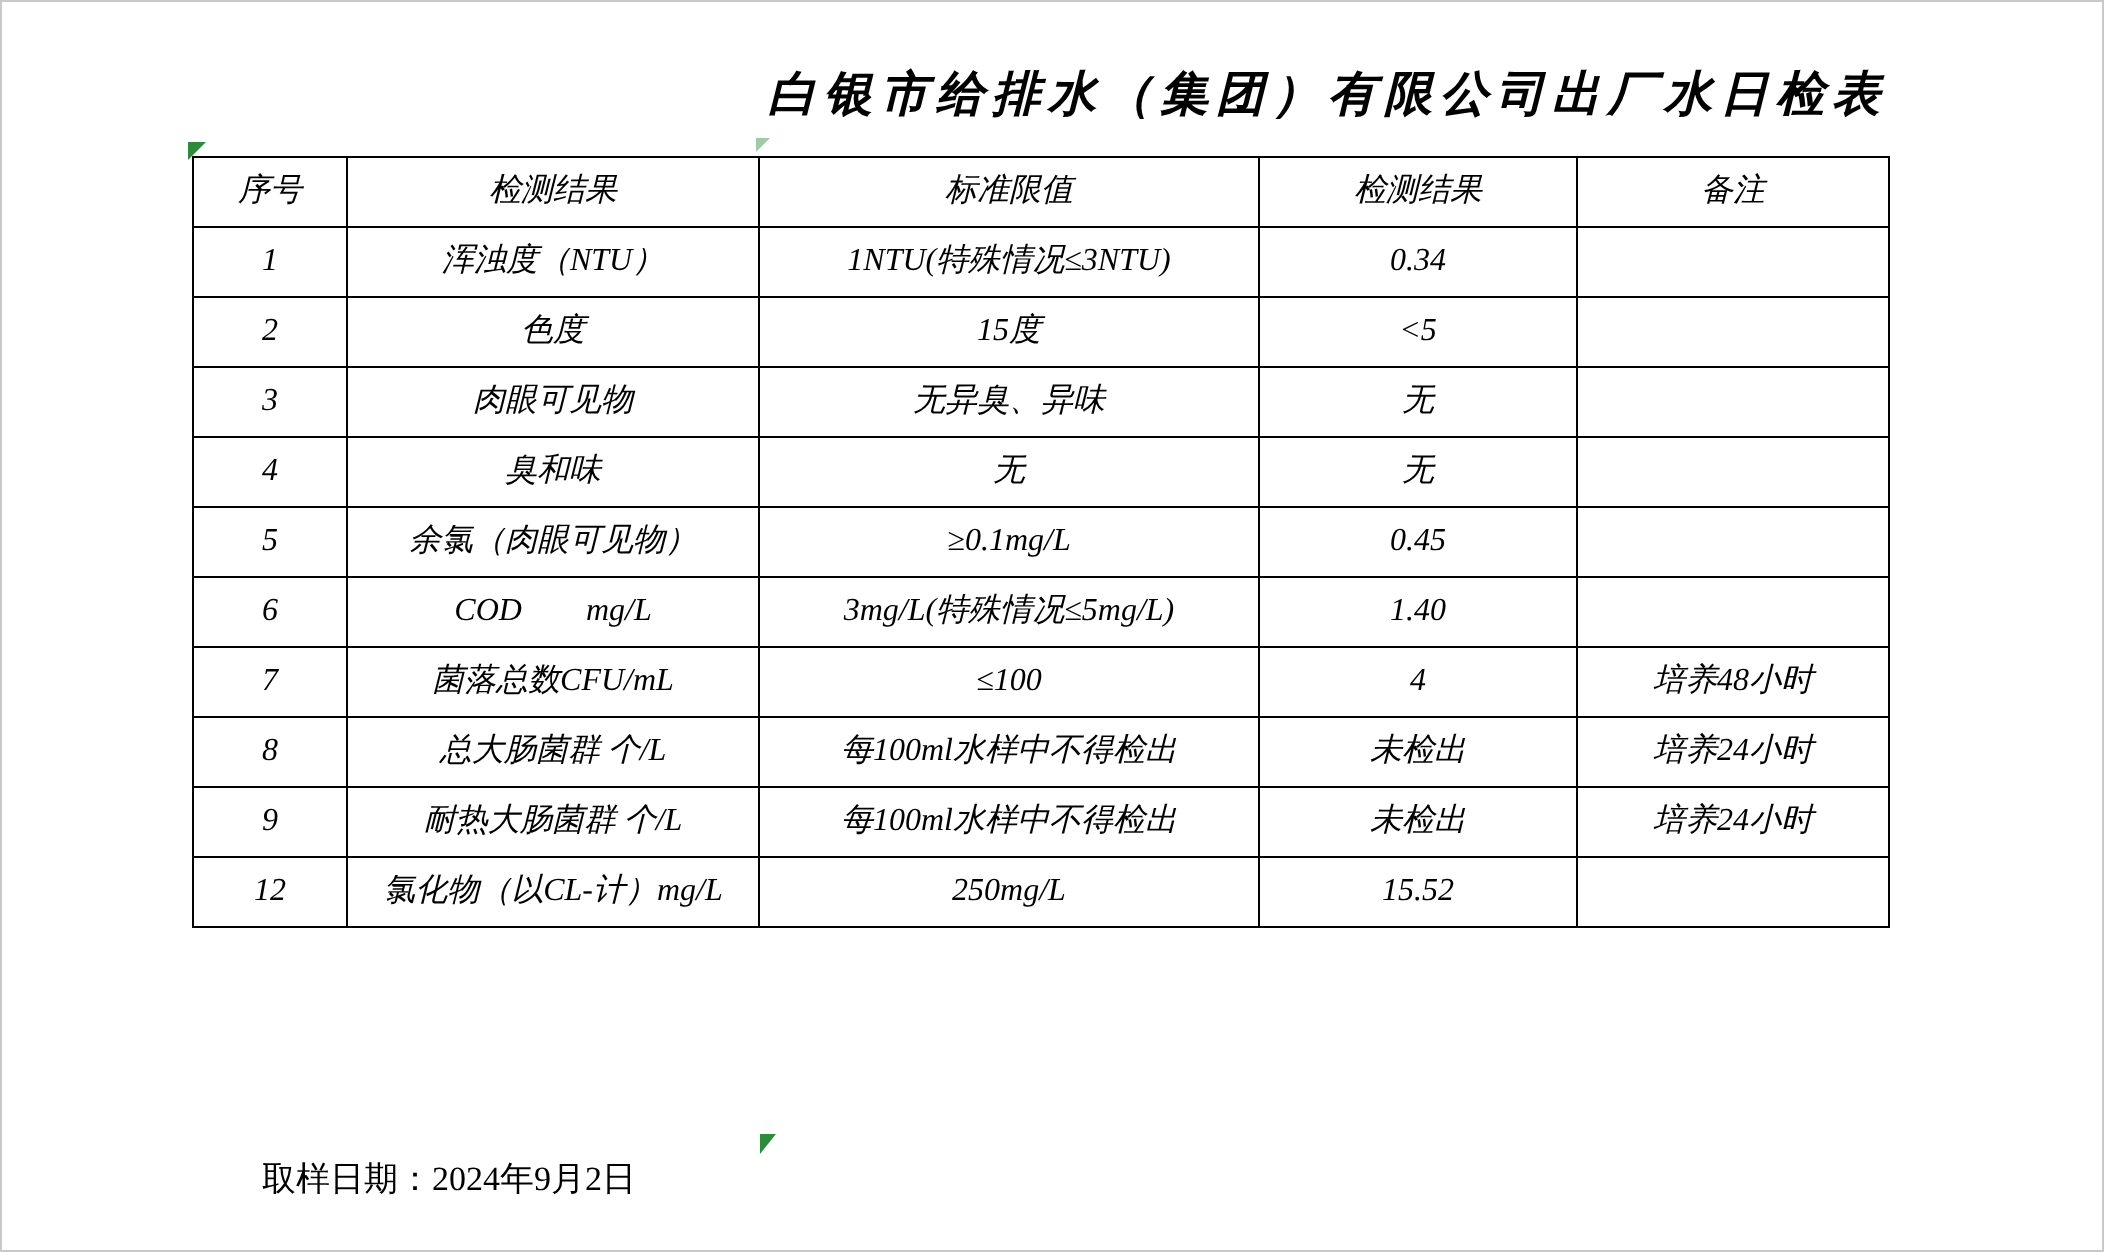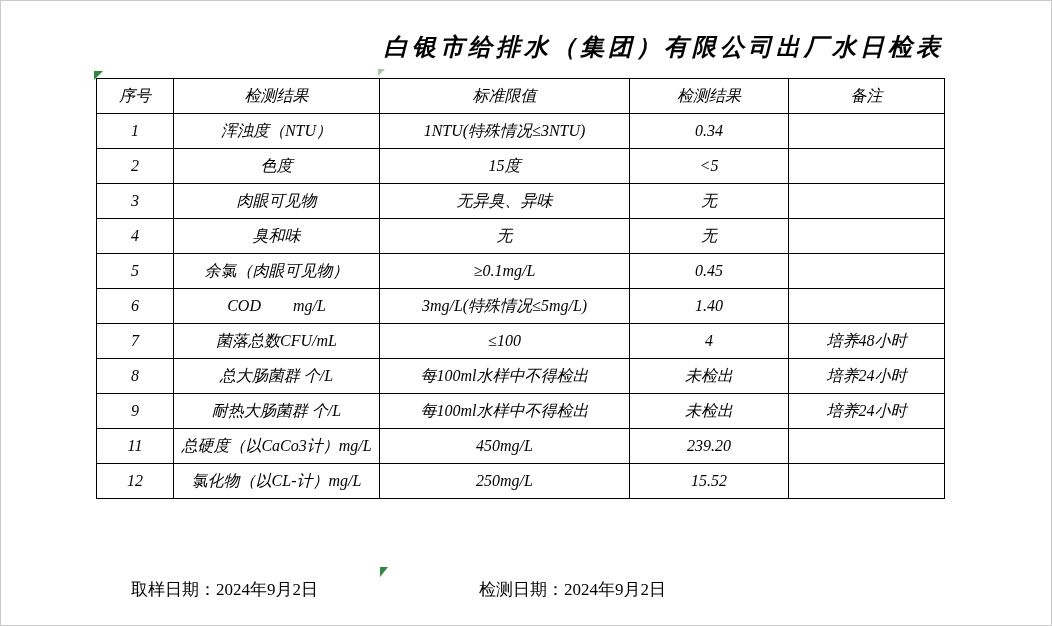--- a/index.html
+++ b/index.html
@@ -156,34 +156,26 @@
           <td>培养24小时</td>
         </tr>
         <tr>
           <td>9</td>
           <td>耐热大肠菌群 个/L</td>
           <td>每100ml水样中不得检出</td>
           <td>未检出</td>
           <td>培养24小时</td>
         </tr>
         <tr>
-          <td>11</td>
-          <td>总硬度（以CaCo3计）mg/L</td>
-          <td>450mg/L</td>
-          <td>239.20</td>
-          <td></td>
-        </tr>
-        <tr>
           <td>12</td>
           <td>氯化物（以CL-计）mg/L</td>
           <td>250mg/L</td>
           <td>15.52</td>
           <td></td>
         </tr>
       </tbody>
   </table>
 
   <div class="footer-line">
     <span class="ft ft-sample">取样日期：2024年9月2日</span>
-    <span class="ft ft-test">检测日期：2024年9月2日</span>
   </div>
 
 </div>
 
 </body></html>

